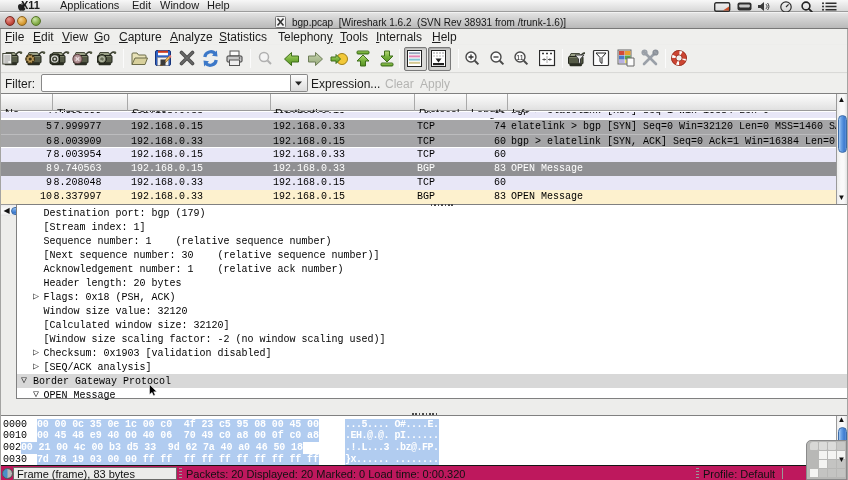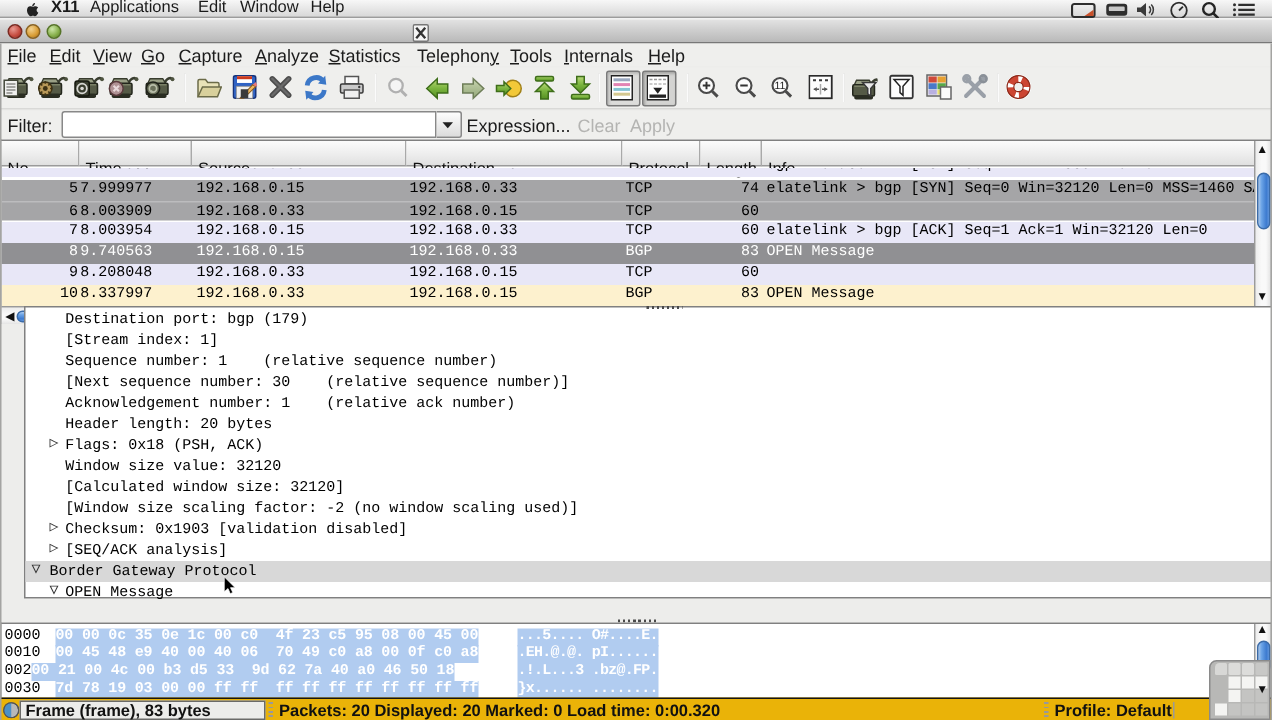--- a/index.html
+++ b/index.html
@@ -58,29 +58,29 @@
 .dline { position:absolute; left:0; width:834px; height:14px; font-size:10px; line-height:14px; white-space:pre; color:#000; }
 .dtri { position:absolute; font-size:10px; line-height:14px; color:#333; }
 
 
 #hexpane { left:0; top:415px; width:848px; height:50px; background:#fff; border:1px solid #808080; border-bottom:none; }
 .hline { position:absolute; left:0; height:12px; font-size:10px; line-height:12px; white-space:pre; color:#000; }
 .hsel { position:absolute; height:12px; background:#b1ccf0; color:#fff; font-size:10px; line-height:12px; white-space:pre; letter-spacing:-0.13px;font-weight:bold; }
 .hsel.a { letter-spacing:-0.5px; }
 
 
-#statusbar { left:0; top:465px; width:848px; height:15px; background:#eab308; border-top:1px solid #151515; font-size:11px; color:#111;font-weight:bold; }
+#statusbar { left:0; top:465px; width:848px; height:15px; background:#be185d; border-top:1px solid #151515; font-size:11px; color:#111; }
 </style>
 </head>
 <body>
 <div class="abs" id="macbar">
   <svg class="abs" style="left:16px;top:1px" width="11" height="11" viewBox="0 0 11 11">
       <path fill="#222" d="M8.4 5.9c0-1.3 1.1-1.9 1.1-1.9s-.6-.9-1.8-.9c-.8 0-1.4.4-1.8.4-.4 0-1-.4-1.7-.4C2.9 3.1 2 4.2 2 5.8c0 1.9 1.4 4 2.4 4 .5 0 .8-.3 1.5-.3s1 .3 1.5.3c1 0 2.1-1.9 2.1-2.4 0 0-1.1-.4-1.1-1.5zM6.9 2.3c.4-.5.4-1.2.4-1.3-.5 0-1.1.4-1.4.8-.3.3-.5.9-.4 1.3.5.1 1-.3 1.4-.8z"></path>
     </svg>
-  <span class="mi" style="left:34px;font-weight:bold">X11</span>
+  <span class="mi" style="left:21px;font-weight:bold">X11</span>
   <span class="mi" style="left:60px">Applications</span>
   <span class="mi" style="left:132px">Edit</span>
   <span class="mi" style="left:160px">Window</span>
   <span class="mi" style="left:207px">Help</span>
   <svg class="abs" style="left:714px;top:1.5px" width="17" height="10" viewBox="0 0 17 10">
       <rect x="0.7" y="0.7" width="15" height="8.6" rx="1.5" fill="none" stroke="#2e2e2e" stroke-width="1.4"></rect>
       <path d="M9 8.6 L15 4.5 L15 8.6 Z" fill="#c8502a"></path>
     </svg>
   <svg class="abs" style="left:737px;top:2px" width="15" height="9" viewBox="0 0 15 9">
       <rect x="0.5" y="0.5" width="14" height="8" rx="2" fill="#2e2e2e"></rect>
@@ -110,20 +110,21 @@
     </svg>
 </div>
 <div class="abs" id="titlebar">
   <div class="tl" style="left:4.5px; background:radial-gradient(circle at 35% 30%, #e89890, #c44a3e 60%, #8e2f26); border:0.5px solid #7a2a22;"></div>
   <div class="tl" style="left:17.3px; background:radial-gradient(circle at 35% 30%, #f2d290, #d89c34 60%, #9a6a1e); border:0.5px solid #8a6220;"></div>
   <div class="tl" style="left:30.5px; background:radial-gradient(circle at 35% 30%, #cce6a8, #84ad48 60%, #5a7a2e); border:0.5px solid #567428;"></div>
   <svg class="abs" style="left:275px;top:3px" width="11" height="12" viewBox="0 0 11 12">
       <rect x="0.5" y="0.5" width="10" height="11" rx="1" fill="#f4f4f4" stroke="#777"></rect>
       <path d="M2.5 2.5l6 7M8.5 2.5l-6 7" stroke="#333" stroke-width="1.6"></path>
     </svg>
+  <div class="abs" style="left:292px;top:3.5px;font-size:10px;color:#161616;">bgp.pcap&nbsp;&nbsp;[Wireshark 1.6.2&nbsp;&nbsp;(SVN Rev 38931 from /trunk-1.6)]</div>
 </div>
 <div class="abs" style="left:0;top:29px;width:1px;height:451px;background:#a4a4a2;z-index:5"></div>
 <div class="abs" style="left:847px;top:29px;width:1px;height:451px;background:#a4a4a2;z-index:5"></div>
 <div class="abs" id="gtkmenu">
   <span style="left:5px"><u>F</u>ile</span>
   <span style="left:33px"><u>E</u>dit</span>
   <span style="left:62px"><u>V</u>iew</span>
   <span style="left:94px"><u>G</u>o</span>
   <span style="left:119px"><u>C</u>apture</span>
   <span style="left:170px"><u>A</u>nalyze</span>
@@ -331,22 +332,22 @@
   <div class="hcell" style="left:0;width:52px">No.</div>
   <div class="hcell" style="left:52px;width:75px">Time</div>
   <div class="hcell" style="left:127px;width:143px">Source</div>
   <div class="hcell" style="left:270px;width:144px">Destination</div>
   <div class="hcell" style="left:414px;width:52px">Protocol</div>
   <div class="hcell" style="left:466px;width:41px">Length</div>
   <div class="hcell" style="left:507px;width:328px;border-right:none">Info</div>
   <div id="rows" class="mono abs" style="left:0;top:18px;width:835px;height:92px;overflow:hidden">
     <div class="prow" style="top:-8px;background:#e8e7f7"><span class="c-no">4</span><span class="c-ti">7.999899</span><span class="c-sr">192.168.0.33</span><span class="c-de">192.168.0.15</span><span class="c-pr">TCP</span><span class="c-le">60</span><span class="c-in">bgp &gt; elatelink [RST] Seq=1 Win=16384 Len=0</span></div>
     <div class="prow" style="top:8px;background:#a5a5a7"><span class="c-no">5</span><span class="c-ti">7.999977</span><span class="c-sr">192.168.0.15</span><span class="c-de">192.168.0.33</span><span class="c-pr">TCP</span><span class="c-le">74</span><span class="c-in">elatelink &gt; bgp [SYN] Seq=0 Win=32120 Len=0 MSS=1460 SA</span></div>
-    <div class="prow" style="top:22px;background:#a5a5a7;border-top:1px solid #bcbcbe;height:13px;line-height:13px"><span class="c-no">6</span><span class="c-ti">8.003909</span><span class="c-sr">192.168.0.33</span><span class="c-de">192.168.0.15</span><span class="c-pr">TCP</span><span class="c-le">60</span></div>
-    <div class="prow" style="top:36px;background:#e8e7f7"><span class="c-no">7</span><span class="c-ti">8.003954</span><span class="c-sr">192.168.0.15</span><span class="c-de">192.168.0.33</span><span class="c-pr">TCP</span><span class="c-le">60</span><span class="c-in">elatelink &gt; bgp [ACK] Seq=1 Ack=1 Win=32120 Len=0</span></div>
+    <div class="prow" style="top:22px;background:#a5a5a7;border-top:1px solid #bcbcbe;height:13px;line-height:13px"><span class="c-no">6</span><span class="c-ti">8.003909</span><span class="c-sr">192.168.0.33</span><span class="c-de">192.168.0.15</span><span class="c-pr">TCP</span><span class="c-le">60</span><span class="c-in">bgp &gt; elatelink [SYN, ACK] Seq=0 Ack=1 Win=16384 Len=0</span></div>
+    <div class="prow" style="top:36px;background:#e8e7f7"><span class="c-no">7</span><span class="c-ti">8.003954</span><span class="c-sr">192.168.0.15</span><span class="c-de">192.168.0.33</span><span class="c-pr">TCP</span><span class="c-le">60</span></div>
     <div class="prow" style="top:50px;background:#909093;color:#fff"><span class="c-no">8</span><span class="c-ti">9.740563</span><span class="c-sr">192.168.0.15</span><span class="c-de">192.168.0.33</span><span class="c-pr">BGP</span><span class="c-le">83</span><span class="c-in">OPEN Message</span></div>
     <div class="prow" style="top:64px;background:#e8e7f7"><span class="c-no">9</span><span class="c-ti">8.208048</span><span class="c-sr">192.168.0.33</span><span class="c-de">192.168.0.15</span><span class="c-pr">TCP</span><span class="c-le">60</span></div>
     <div class="prow" style="top:78px;background:#fdf1ce"><span class="c-no">10</span><span class="c-ti">8.337997</span><span class="c-sr">192.168.0.33</span><span class="c-de">192.168.0.15</span><span class="c-pr">BGP</span><span class="c-le">83</span><span class="c-in">OPEN Message</span></div>
   </div>
 
   <div class="sbtrack" style="left:835px;top:0;width:11px;height:110px;border-left:1px solid #9a9a9a"></div>
   <div class="sbarr" style="left:835px;top:1px">▲</div>
   <div class="sbthumb" style="left:836.5px;top:21px;width:9px;height:38px"></div>
   <div class="sbarr" style="left:835px;top:99px">▼</div>
 

